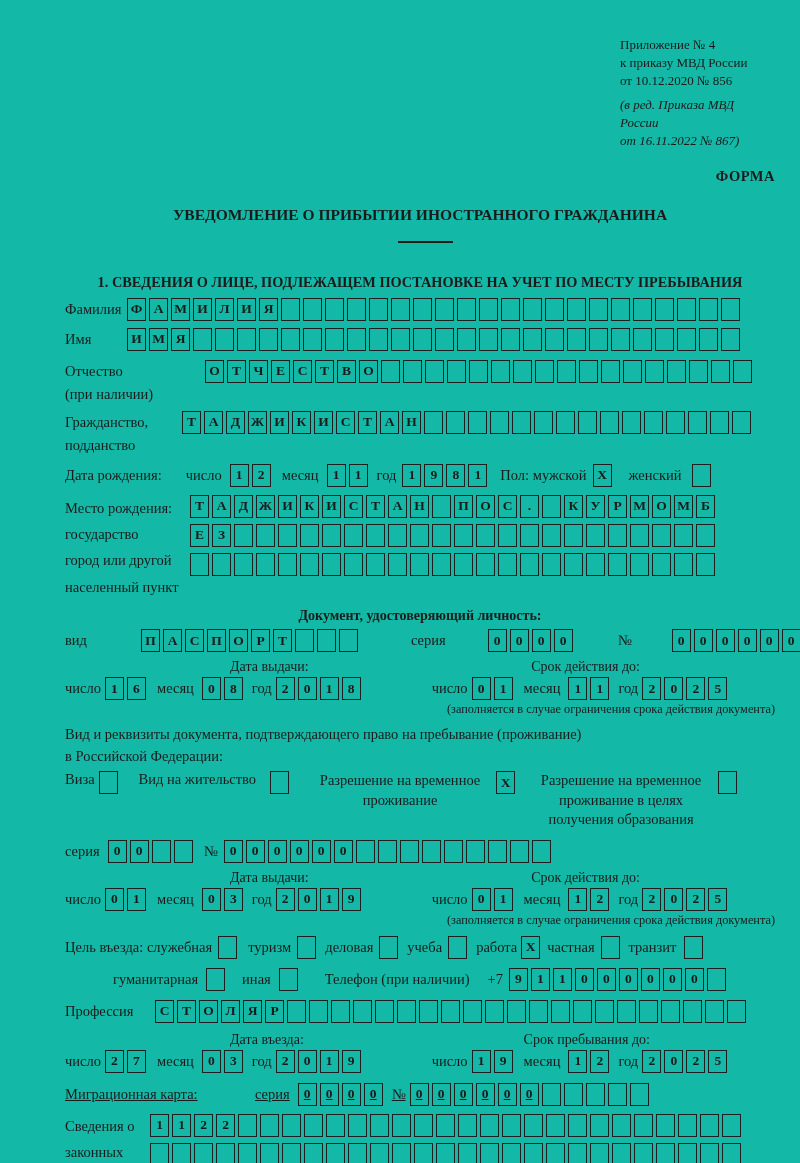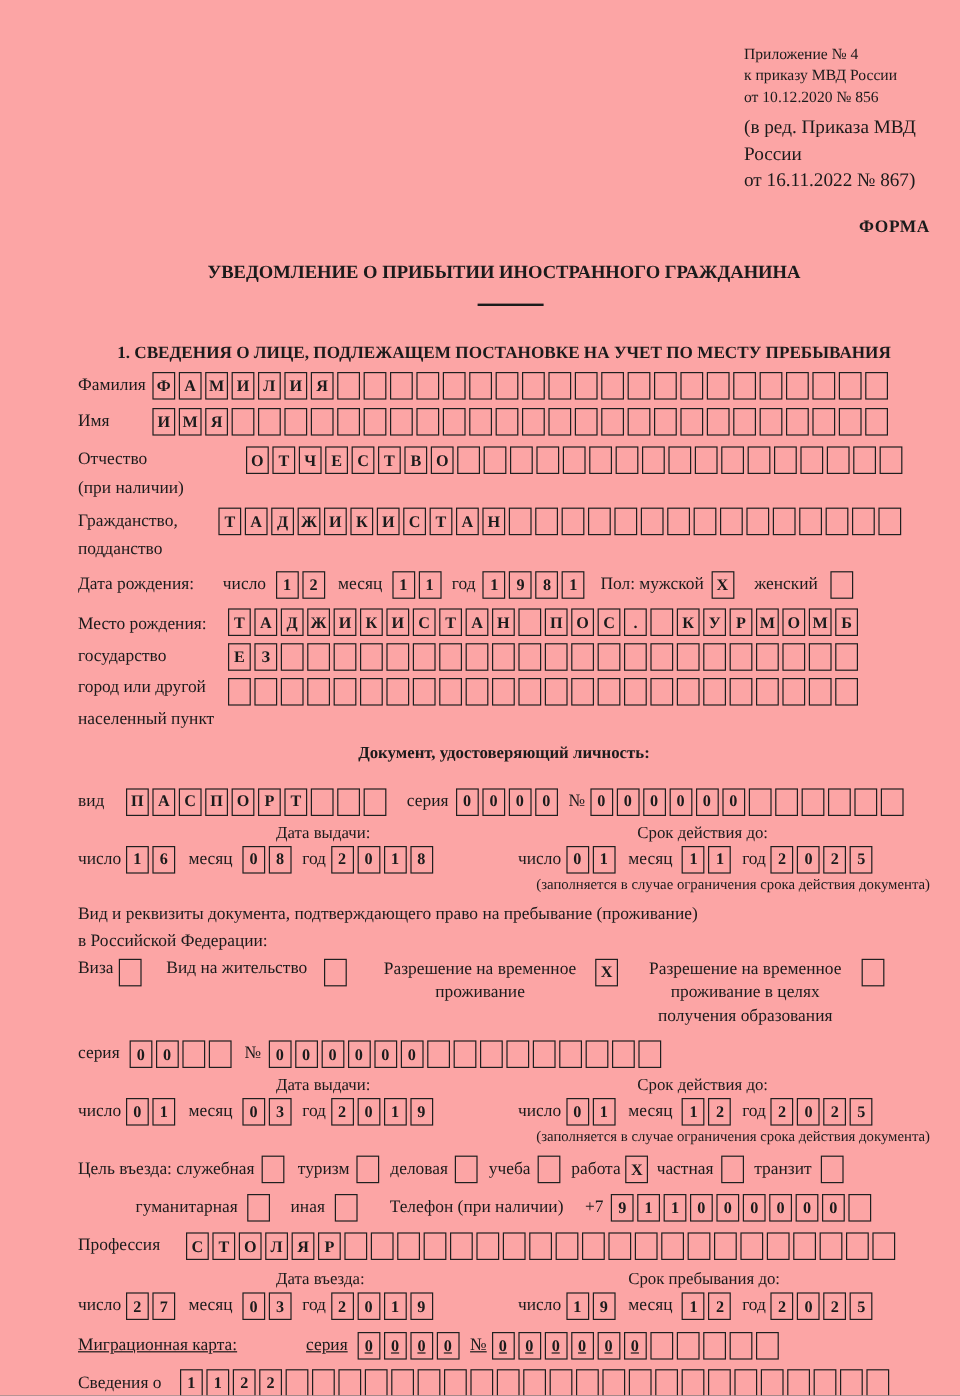--- a/index.html
+++ b/index.html
@@ -1,23 +1,23 @@
 <!DOCTYPE html>
 <html><head>
 <meta charset="utf-8">
 <style>
   html,body{margin:0;padding:0;background:#888;}
   .page{
-    width:800px;height:1163px;background:#fca5a5;color:#1b1b1b;
+    width:800px;height:1163px;background:#14b8a6;color:#1b1b1b;
     font-family:"Liberation Serif","DejaVu Serif",serif;
     box-sizing:border-box;padding:36px 25px 10px 65px;
     overflow:hidden;position:relative;
   }
   .annex{margin-left:555px;font-size:13px;line-height:1.4;}
-  .annex-note{margin-left:555px;font-size:16px;line-height:1.4;margin-top:5px;}
+  .annex-note{margin-left:555px;font-size:13px;line-height:1.4;margin-top:5px;font-style:italic;}
   .forma{text-align:right;font-weight:bold;font-size:14.5px;margin-top:18px;letter-spacing:.5px;font-family:Liberation Serif, serif;}
   .title{text-align:center;font-weight:bold;font-size:15.5px;line-height:1.5;margin-top:18px;}
   .u-line{display:inline-block;width:55px;border-bottom:2px solid #1b1b1b;margin-left:10px;height:2px;}
   .sec1{text-align:center;font-weight:bold;font-size:14.3px;margin-top:24px;margin-bottom:4px;}
   .lbl{font-size:14.5px;flex:none;}
   .row{display:flex;align-items:center;margin-top:7px;}
   .row.top{align-items:flex-start;}
   .cells{display:flex;flex:none;}
   .cell{
     flex:none;width:17px;height:21px;border:1.5px solid #1f1f1f;margin-right:3px;
@@ -310,21 +310,21 @@
           <div class="cell"></div>
           <div class="cell"></div>
           <div class="cell"></div>
           <div class="cell"></div>
         </div>
     </div>
   </div>
 
   <div class="dochead">Документ, удостоверяющий личность:</div>
 
-  <div class="row" style="margin-top:20px;">
+  <div class="row" style="margin-top:5px;gap:36px;">
     <span class="lbl" style="width:40px;">вид</span>
     <div class="cells">
         <div class="cell">П</div>
         <div class="cell">А</div>
         <div class="cell">С</div>
         <div class="cell">П</div>
         <div class="cell">О</div>
         <div class="cell">Р</div>
         <div class="cell">Т</div>
         <div class="cell"></div>

